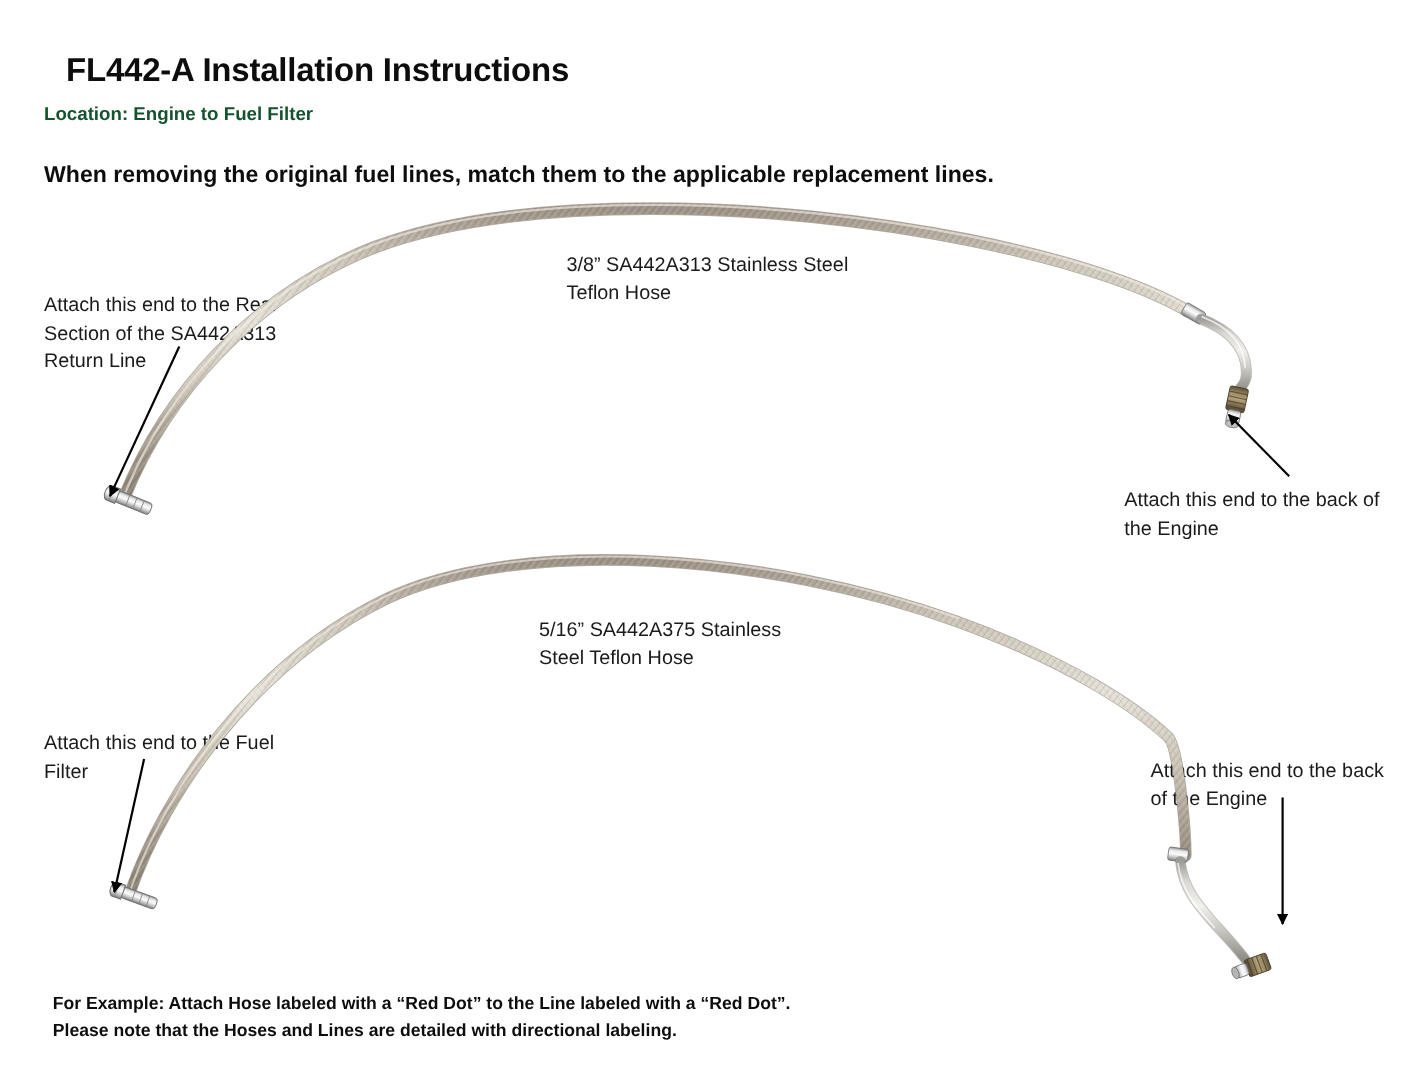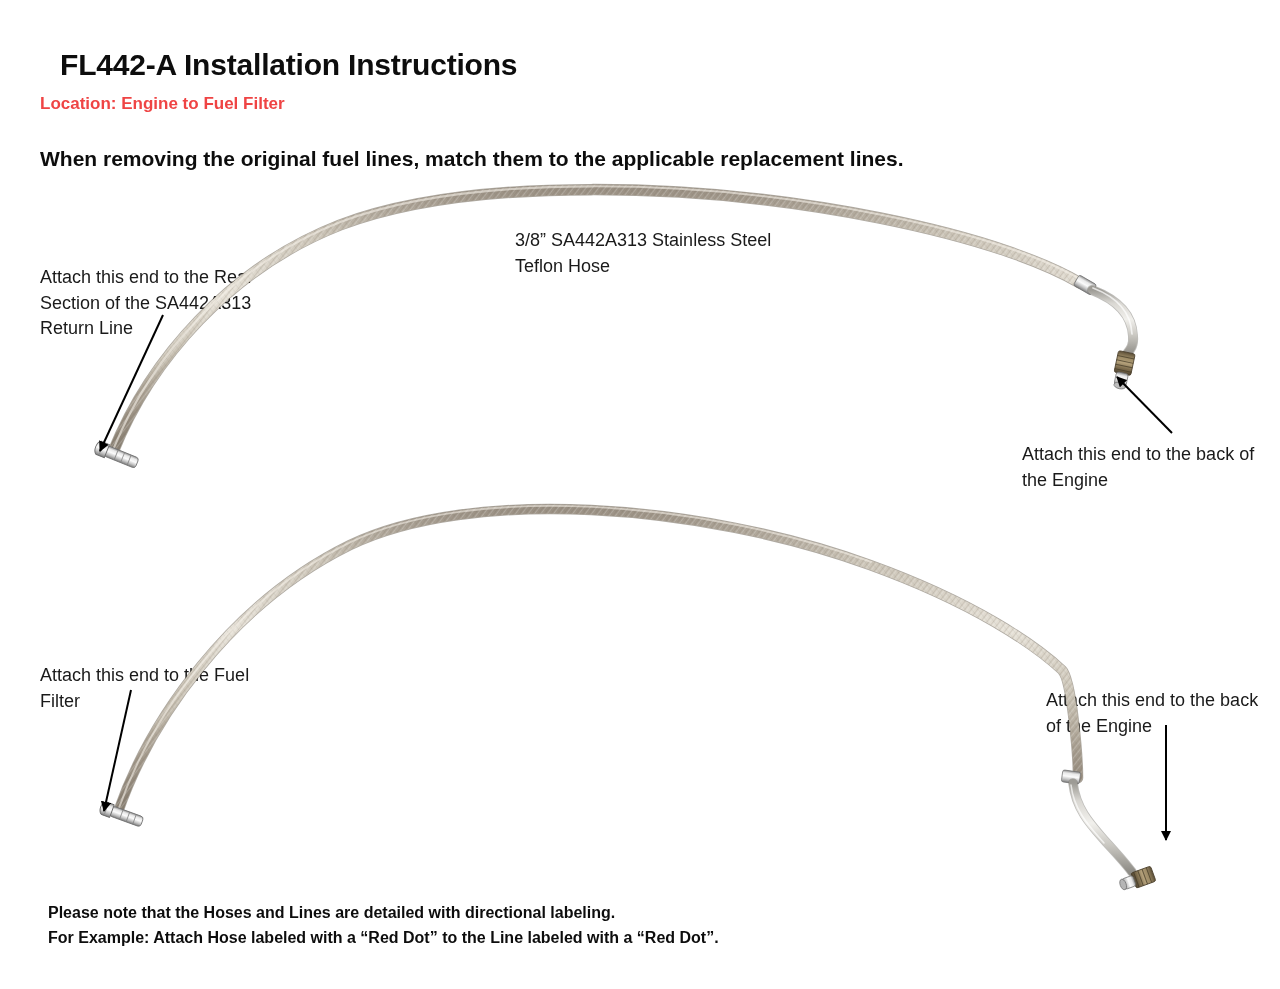--- a/index.html
+++ b/index.html
@@ -31,21 +31,21 @@
     color: #0d0d0d;
     white-space: nowrap;
     margin-left: 20px;
   }
   .doc-location {
     position: absolute;
     left: 40px;
     top: 94px;
     font-size: 17px;
     font-weight: bold;
-    color: #ef4444;
+    color: #14532d;
     white-space: nowrap;
   }
   .doc-instruction {
     position: absolute;
     left: 40px;
     top: 147px;
     font-size: 21px;
     font-weight: bold;
     color: #0d0d0d;
     white-space: nowrap;
@@ -98,26 +98,27 @@
   <div class="doc-instruction">When removing the original fuel lines, match them to the applicable replacement lines.</div>
 
   <div class="callout callout-upper-left">Attach this end to the Rear Section of the SA442A313 Return Line</div>
 
   <div class="callout callout-upper-label">3/8” SA442A313 Stainless Steel Teflon Hose</div>
 
   <div class="callout callout-upper-right">Attach this end to the back of the Engine</div>
 
   <div class="callout callout-lower-left">Attach this end to the Fuel Filter</div>
 
+  <div class="callout callout-lower-label">5/16” SA442A375 Stainless Steel Teflon Hose</div>
 
   <div class="callout callout-lower-right">Attach this end to the back of the Engine</div>
 
   <div class="footer-note">
+    <div>For Example: Attach Hose labeled with a “Red Dot” to the Line labeled with a “Red Dot”.</div>
     <div>Please note that the Hoses and Lines are detailed with directional labeling.</div>
-    <div>For Example: Attach Hose labeled with a “Red Dot” to the Line labeled with a “Red Dot”.</div>
   </div>
 
   <svg class="hose-figure" viewBox="0 0 1280 989">
     <defs>
 
       <linearGradient id="braidGrad" x1="0" y1="0" x2="0" y2="1">
         <stop offset="0%" stop-color="#9a9083"></stop>
         <stop offset="18%" stop-color="#cdc6b9"></stop>
         <stop offset="40%" stop-color="#e6e1d7"></stop>
         <stop offset="62%" stop-color="#cbc4b6"></stop>

